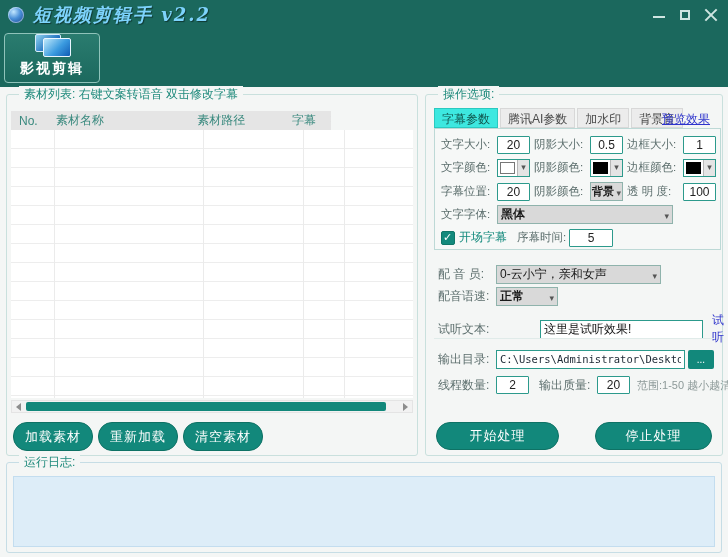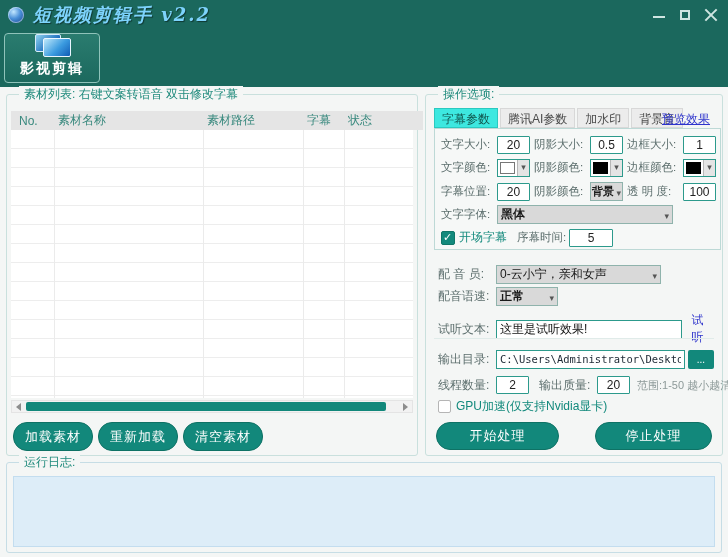--- a/index.html
+++ b/index.html
@@ -35,21 +35,21 @@
     background:linear-gradient(135deg,#bfe9fb,#3b9be0 55%,#105bb5); border:1px solid #eaf6ff; border-radius:2px; }
   .tool-tab-label { color:#ffffff; font-size:14px; font-weight:bold; letter-spacing:2px; }
 
   
   .groupbox { position:absolute; border:1px solid #c9e0dd; border-radius:3px; }
   .legend { position:absolute; top:-9px; left:12px; background:#f4f6f5; padding:0 5px;
     font-size:12px; color:#1f8a7c; white-space:nowrap; }
 
   
   #material-panel { left:6px; top:94px; width:412px; height:362px; }
-  .tbl-header { position:absolute; top:16px; left:4px; width:412px; height:19px;
+  .tbl-header { position:absolute; top:16px; left:4px; width:320px; height:19px;
     background:#e5e5e5; display:flex; align-items:center; font-size:12px; color:#39897e; }
   .th { white-space:nowrap; overflow:hidden; }
   .th1 { width:43px; padding-left:8px; } .th2 { width:149px; padding-left:4px; }
   .th3 { width:100px; padding-left:4px; } .th4 { width:41px; padding-left:4px; }
   .th5 { flex:1; padding-left:4px; }
   .tbl-body { position:absolute; top:35px; left:4px; width:402px; height:268px; background:#ffffff;
     background-image:repeating-linear-gradient(to bottom, #ffffff 0px, #ffffff 18px, #ededed 18px, #ededed 19px); }
   .colline { position:absolute; top:0; bottom:0; width:1px; background:#ebebeb; }
   .cl1{left:43px}.cl2{left:192px}.cl3{left:292px}.cl4{left:333px}
   .hscroll { position:absolute; top:305px; left:4px; width:402px; height:13px; background:#f2f2f2;
@@ -102,21 +102,21 @@
 
   .checkbox { width:14px; height:14px; border-radius:2px; flex:0 0 14px; cursor:pointer; position:relative; }
   .checkbox.checked { background:#12897c; border:1px solid #0e7668; }
   .checkbox.checked::after { content:"✓"; position:absolute; left:1px; top:-1px; color:#fff; font-size:11px; }
   .checkbox.unchecked { background:#ffffff; border:1px solid #b5b5b5; }
   .teal-label { font-size:12px; color:#12897c; white-space:nowrap; }
 
   .vrow { position:absolute; left:12px; right:8px; display:flex; align-items:center; }
   .row-actor { top:170px; } .row-speed { top:192px; } .row-test { top:217px; }
   .vlabel { width:58px; font-size:12px; color:#5d6f6e; white-space:nowrap; flex:0 0 58px; }
-  .test-input { width:198px; height:19px; border:1px solid #2c9a8c; font-size:12px; padding:0 3px; color:#111; }
+  .test-input { width:198px; height:19px; border:1px solid #2c9a8c; font-size:12px; padding:0 3px; color:#111;margin-left:44px; }
   .test-link { margin-left:9px; color:#2e34cc; font-size:12px; cursor:pointer; }
 
   .sep { position:absolute; top:243px; left:8px; right:8px; height:1px; background:#e0ebe9; }
 
   .row-dir { top:255px; } .row-threads { top:281px; } .row-gpu { top:303px; }
   .dir-input { width:200px; height:19px; border:1px solid #2c9a8c; padding:0 3px;
     font-family:"DejaVu Sans Mono","Liberation Mono",monospace; font-size:10.5px; color:#1c2733; }
   .browse-btn { width:28px; height:19px; background:#12887b; color:#fff; border:none; border-radius:2px;
     font-size:10px; margin-left:3px; cursor:pointer; line-height:15px; }
   .hint { margin-left:7px; font-size:11px; color:#8d9a99; white-space:nowrap; }
@@ -270,24 +270,20 @@
       <input class="dir-input" value="C:\Users\Administrator\Desktop\保存" style="">
       <button class="browse-btn">...</button>
     </div>
     <div class="vrow row-threads">
       <span class="vlabel">线程数量:</span>
       <input class="pinput" value="2" style="">
       <span class="vlabel num-label2">输出质量:</span>
       <input class="pinput" value="20" style="">
       <span class="hint">范围:1-50 越小越清晰</span>
     </div>
-    <div class="vrow row-gpu">
-      <span class="checkbox unchecked" style="width:13px;height:13px;flex-basis:13px"></span>
-      <span class="teal-label gpu-label">GPU加速(仅支持Nvidia显卡)</span>
-    </div>
 
     <div class="btn btn-start">开始处理</div>
     <div class="btn btn-stop">停止处理</div>
   </div>
 
   <div class="groupbox" id="log-panel">
     <span class="legend">运行日志:</span>
     <div class="log-area"></div>
   </div>
 

